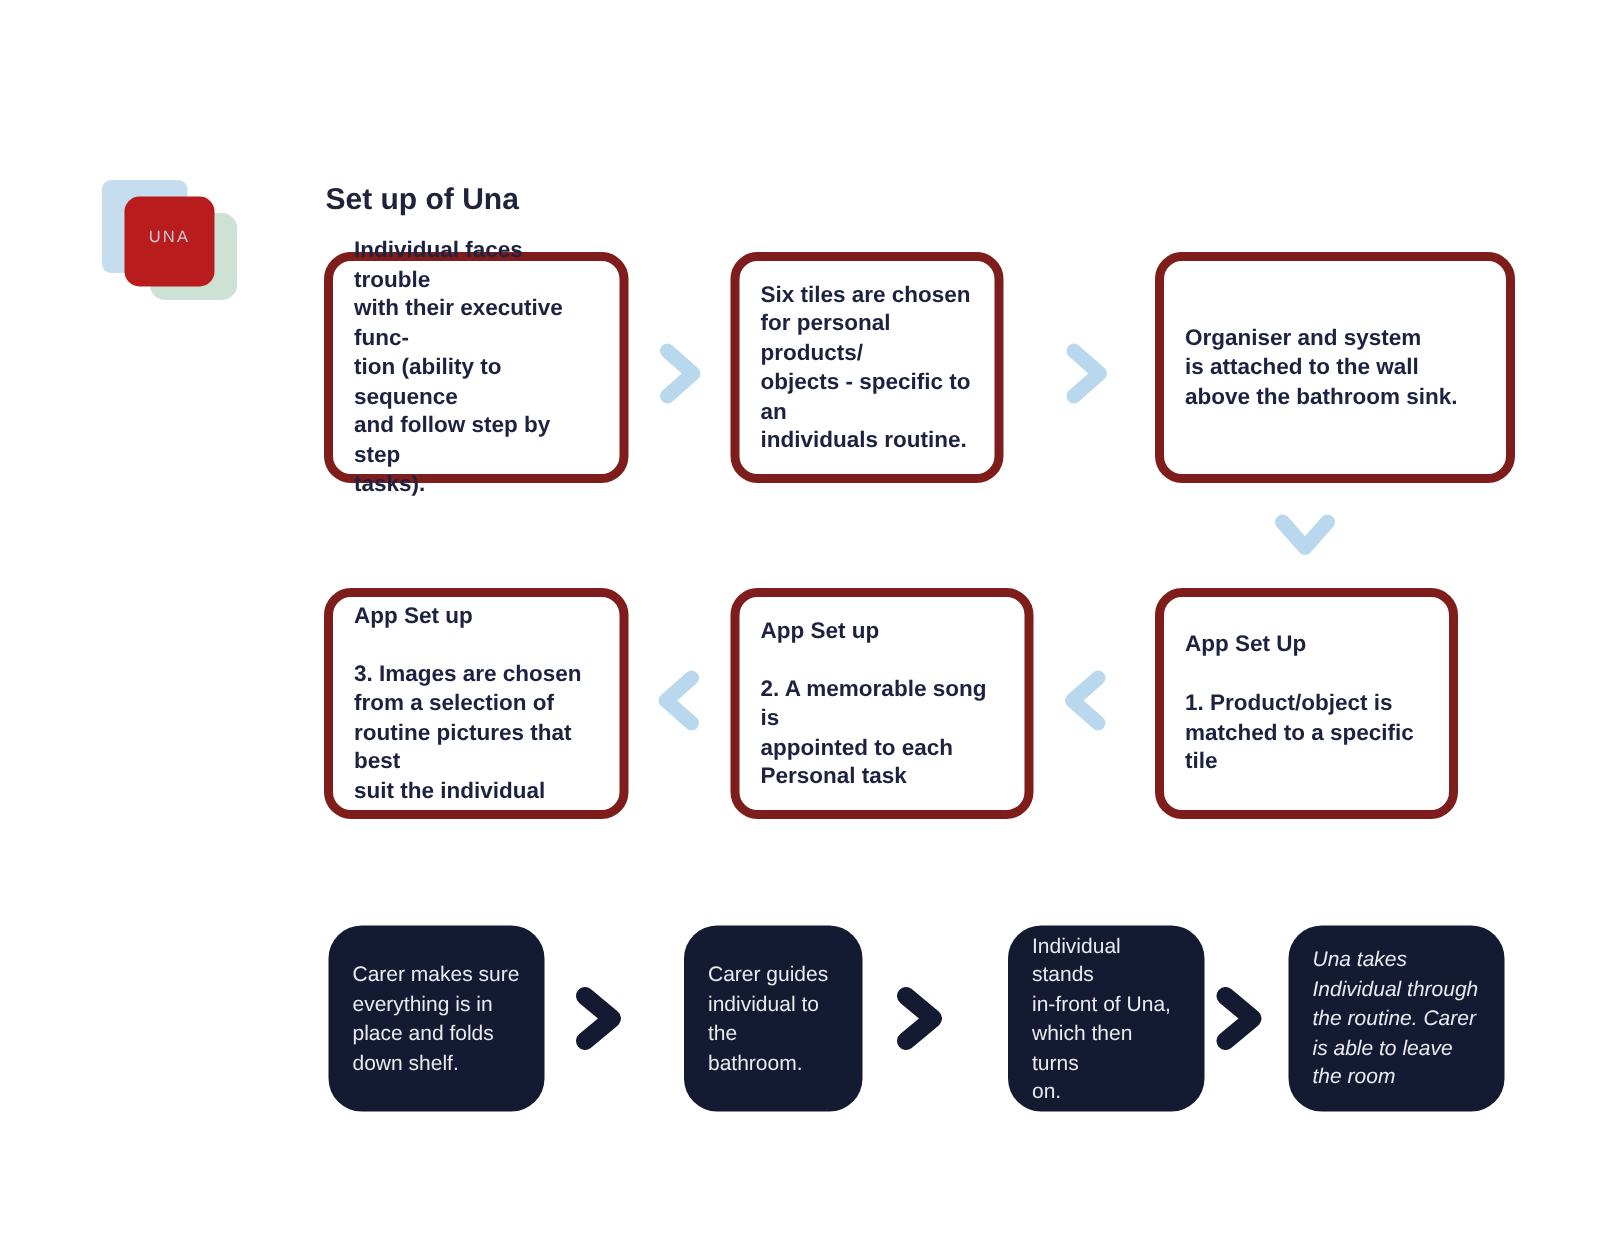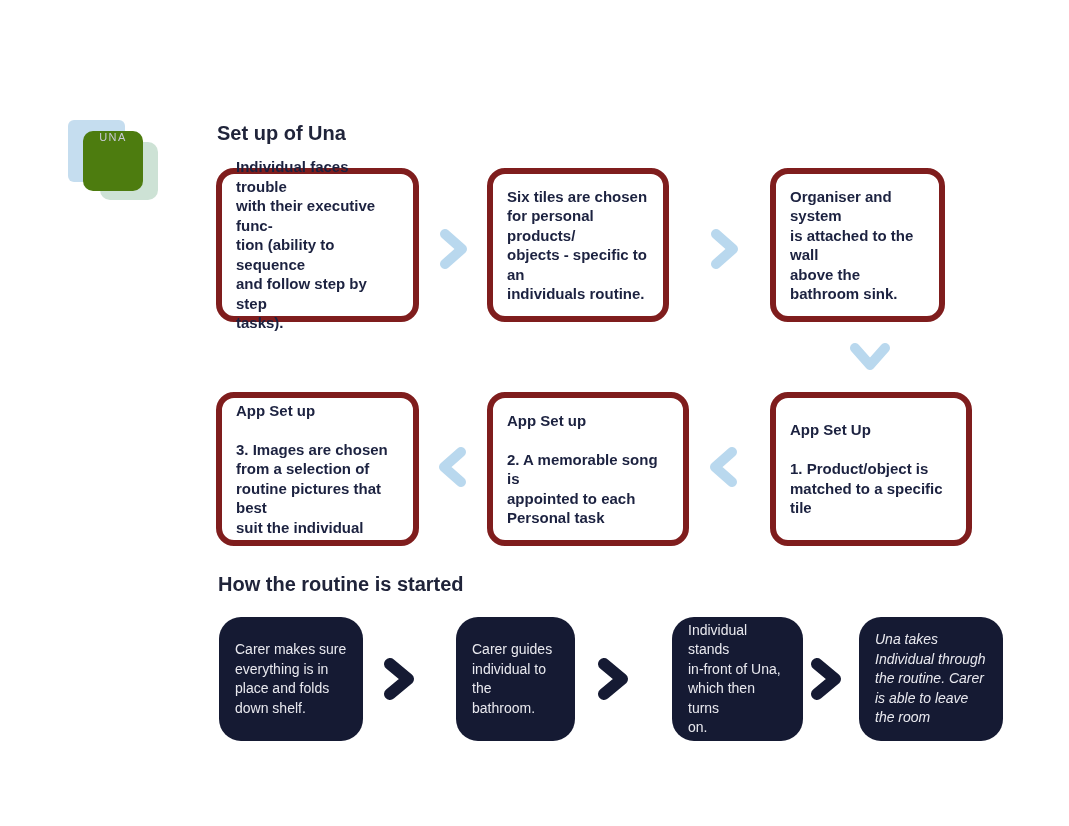--- a/index.html
+++ b/index.html
@@ -17,22 +17,22 @@
   .logo-blue {
     left: 68px; top: 120px; width: 57px; height: 62px;
     background: #c5ddef; border-radius: 6px;
   }
   .logo-green {
     left: 100px; top: 142px; width: 58px; height: 58px;
     background: #cde2d5; border-radius: 10px;
   }
   .logo-navy {
     left: 83px; top: 131px; width: 60px; height: 60px;
-    background: #4d7c0f; border-radius: 10px;
-    display: flex; align-items: flex-start; justify-content: center;
+    background: #b91c1c; border-radius: 10px;
+    display: flex; align-items: center; justify-content: center;
     padding-bottom: 7px; box-sizing: border-box;
   }
   .logo-navy span {
     color: #c9cad6; font-size: 11px; letter-spacing: 1.5px; font-weight: 500;
   }
 
   
   .section-title {
     color: #20243a; font-size: 20px; font-weight: 700; white-space: nowrap;
   }
@@ -47,21 +47,21 @@
     box-sizing: border-box;
     display: flex; align-items: center;
     padding: 0 14px;
   }
   .light-box .txt {
     font-size: 15px; line-height: 19.5px; font-weight: 600;
     color: #1c2240; white-space: pre-line;
   }
   .b1 { left: 216px; top: 168px; width: 203px; height: 154px; }
   .b2 { left: 487px; top: 168px; width: 182px; height: 154px; }
-  .b3 { left: 770px; top: 168px; width: 175px; height: 154px; }
+  .b3 { left: 770px; top: 168px; width: 240px; height: 154px; }
   .b4 { left: 216px; top: 392px; width: 203px; height: 154px; }
   .b5 { left: 487px; top: 392px; width: 202px; height: 154px; }
   .b6 { left: 770px; top: 392px; width: 202px; height: 154px; }
 
   
   .dark-box {
     background: #151a33;
     border-radius: 22px;
     box-sizing: border-box;
     display: flex; align-items: center;
@@ -160,21 +160,20 @@
         <path d="M25 7 L8 22 L25 37" stroke="#b9d8ee" stroke-width="10" fill="none" stroke-linecap="round" stroke-linejoin="round"></path>
       </svg>
   </div>
   <div class="abs light-box b6">
     <div class="txt">App Set Up
 
 1. Product/object is
 matched to a specific tile</div>
   </div>
 
-  <div class="abs section-title title-routine">How the routine is started</div>
 
   <div class="abs dark-box d1">
     <div class="txt">Carer makes sure
 everything is in
 place and folds
 down shelf.</div>
   </div>
   <div class="abs chev-d1">
     <svg width="34" height="46" viewBox="0 0 34 46">
         <path d="M9 8 L27 23 L9 38" stroke="#151a33" stroke-width="12" fill="none" stroke-linecap="round" stroke-linejoin="round"></path>

